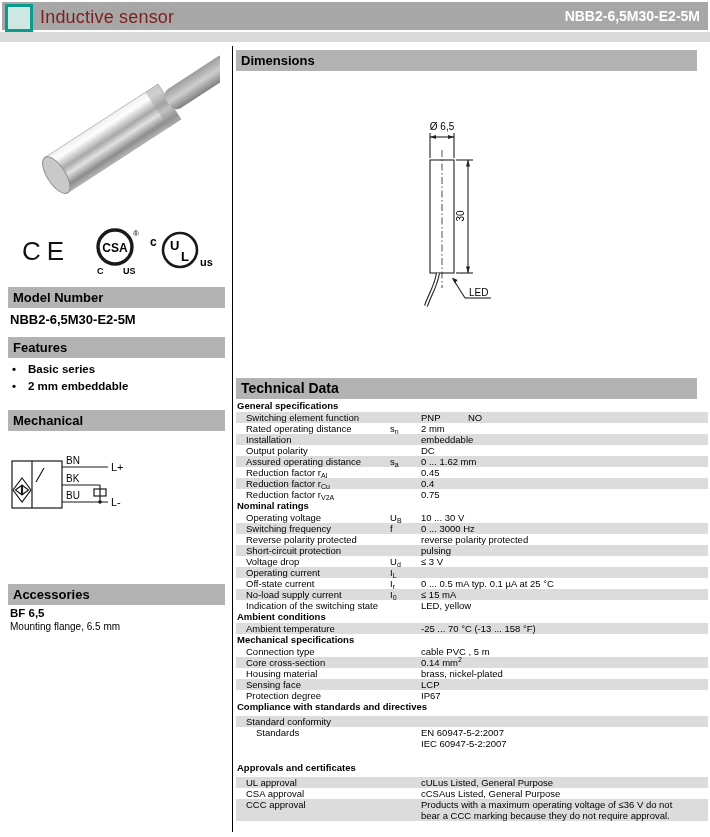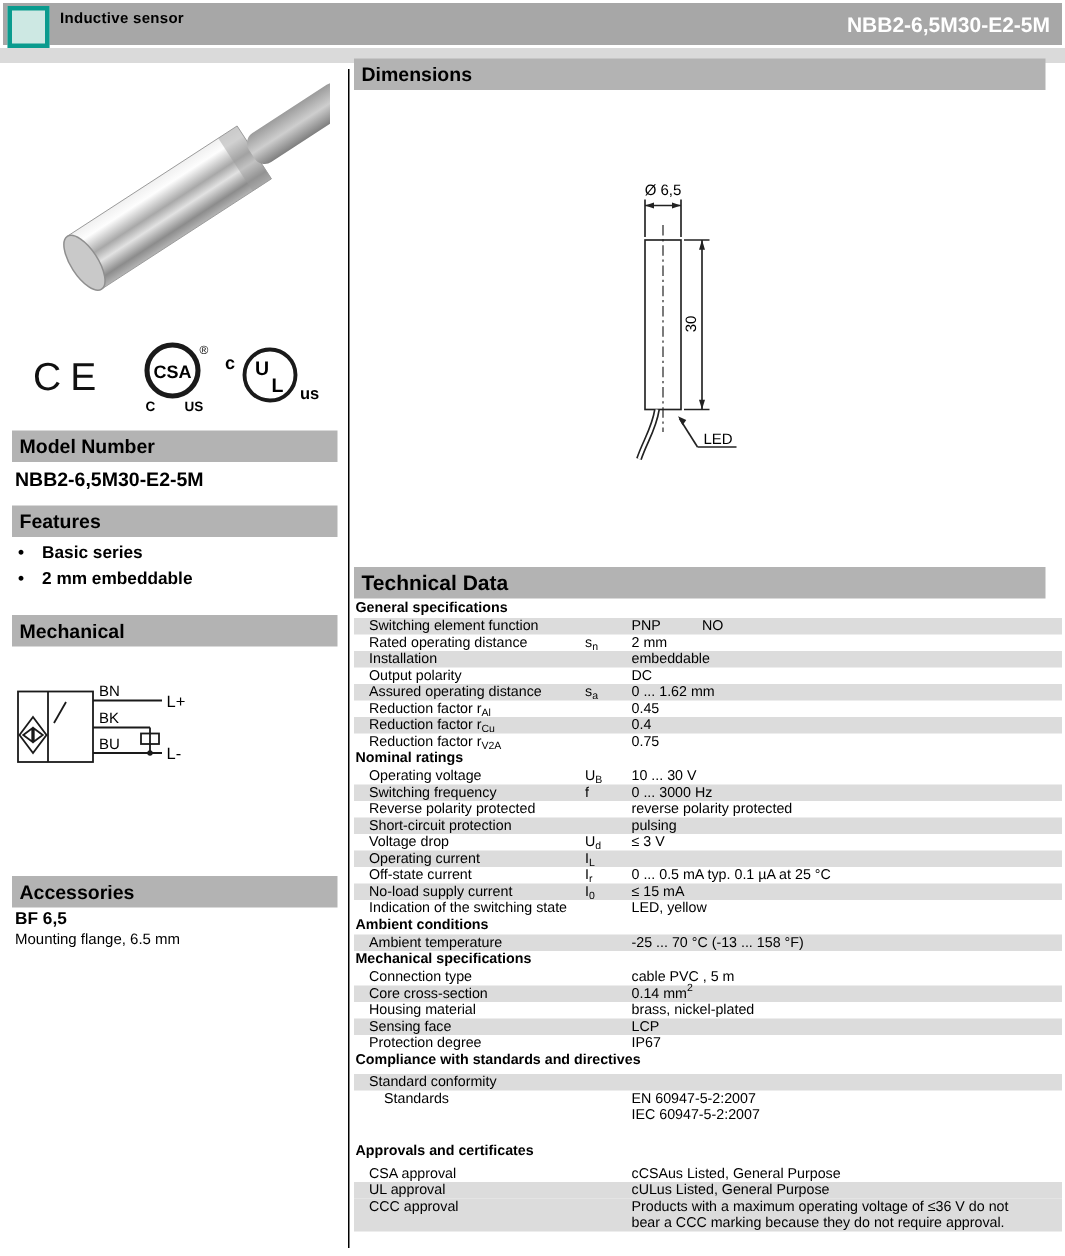--- a/index.html
+++ b/index.html
@@ -2,21 +2,21 @@
 <html style="--accent: #0a9b8e; --header-gray: #a7a7a7; --bar-gray: #b3b3b3; --row-shade: #dcdcdc;"><head>
 <meta charset="utf-8">
 <style>
   html,body{margin:0;padding:0;background:#fff;}
   body{width:710px;height:837px;font-family:"Liberation Sans",sans-serif;color:#000;}
   .page{position:relative;width:710px;height:837px;background:#fff;overflow:hidden;}
 
   
   .topbar{position:absolute;left:2px;top:2px;width:706px;height:28px;background:var(--header-gray);}
   .brandbox{position:absolute;left:3px;top:2px;width:22px;height:22px;background:#cde8e3;border:3px solid var(--accent);}
-  .topbar-title{position:absolute;left:38px;top:5px;font-size:10px;font-weight:bold;color:#000000;letter-spacing:.2px;}
+  .topbar-title{position:absolute;left:38px;top:5px;font-size:18px;font-weight:normal;color:#7f1d1d;letter-spacing:.2px;}
   .topbar-part{position:absolute;right:8px;top:6px;font-size:14px;font-weight:bold;color:#fff;}
   .substrip{position:absolute;left:0;top:32px;width:710px;height:10px;background:#dadada;}
 
   
   .bar{position:absolute;background:var(--bar-gray);font-weight:bold;font-size:13px;line-height:15px;padding:3px 0 3px 5px;}
   .bar.left{left:8px;width:212px;}
   .bar.right{left:236px;width:456px;}
   .bar.td{font-size:14px;line-height:15px;}
 
   
@@ -148,21 +148,21 @@
       <text x="101" y="54" font-size="11">L-</text>
     </svg>
   </div>
 
   <div class="bar left" style="top:584px">Accessories</div>
   <div class="acc-name">BF 6,5</div>
   <div class="acc-desc">Mounting flange, 6.5 mm</div>
 
   <div class="divider"></div>
 
-  <div class="bar right" style="top:39px">Dimensions</div>
+  <div class="bar right" style="top:50px">Dimensions</div>
 
   <div class="dim-svg">
     <svg width="180" height="190" viewBox="0 0 180 190">
       <g fill="none" stroke="#222" stroke-width="1.1">
         <rect x="17" y="40" width="24" height="113" fill="#fff"></rect>
         <line x1="17" y1="38" x2="17" y2="13"></line>
         <line x1="41" y1="38" x2="41" y2="13"></line>
         <line x1="17" y1="17" x2="41" y2="17"></line>
         <line x1="43" y1="40" x2="60" y2="40"></line>
         <line x1="43" y1="153" x2="60" y2="153"></line>
@@ -323,31 +323,31 @@
           <span class="t-lab">Standards</span>
           <span class="t-sym"></span>
           <span class="t-val">
             <div>EN 60947-5-2:2007</div>
             <div>IEC 60947-5-2:2007</div>
           </span>
         </div>
       </div>
       <div class="t-sec sec-5">
         <div class="t-sec-h">Approvals and certificates</div>
+        <div class="t-row shaded">
+          <span class="t-lab">UL approval</span>
+          <span class="t-sym"></span>
+          <span class="t-val">cULus Listed, General Purpose</span>
+        </div>
         <div class="t-row">
           <span class="t-lab">CSA approval</span>
           <span class="t-sym"></span>
           <span class="t-val">cCSAus Listed, General Purpose</span>
         </div>
         <div class="t-row shaded">
-          <span class="t-lab">UL approval</span>
-          <span class="t-sym"></span>
-          <span class="t-val">cULus Listed, General Purpose</span>
-        </div>
-        <div class="t-row shaded">
           <span class="t-lab">CCC approval</span>
           <span class="t-sym"></span>
           <span class="t-val">Products with a maximum operating voltage of ≤36 V do not bear a CCC marking because they do not require approval.</span>
         </div>
       </div>
     </div>
 
 </div>
 
 </body></html>

